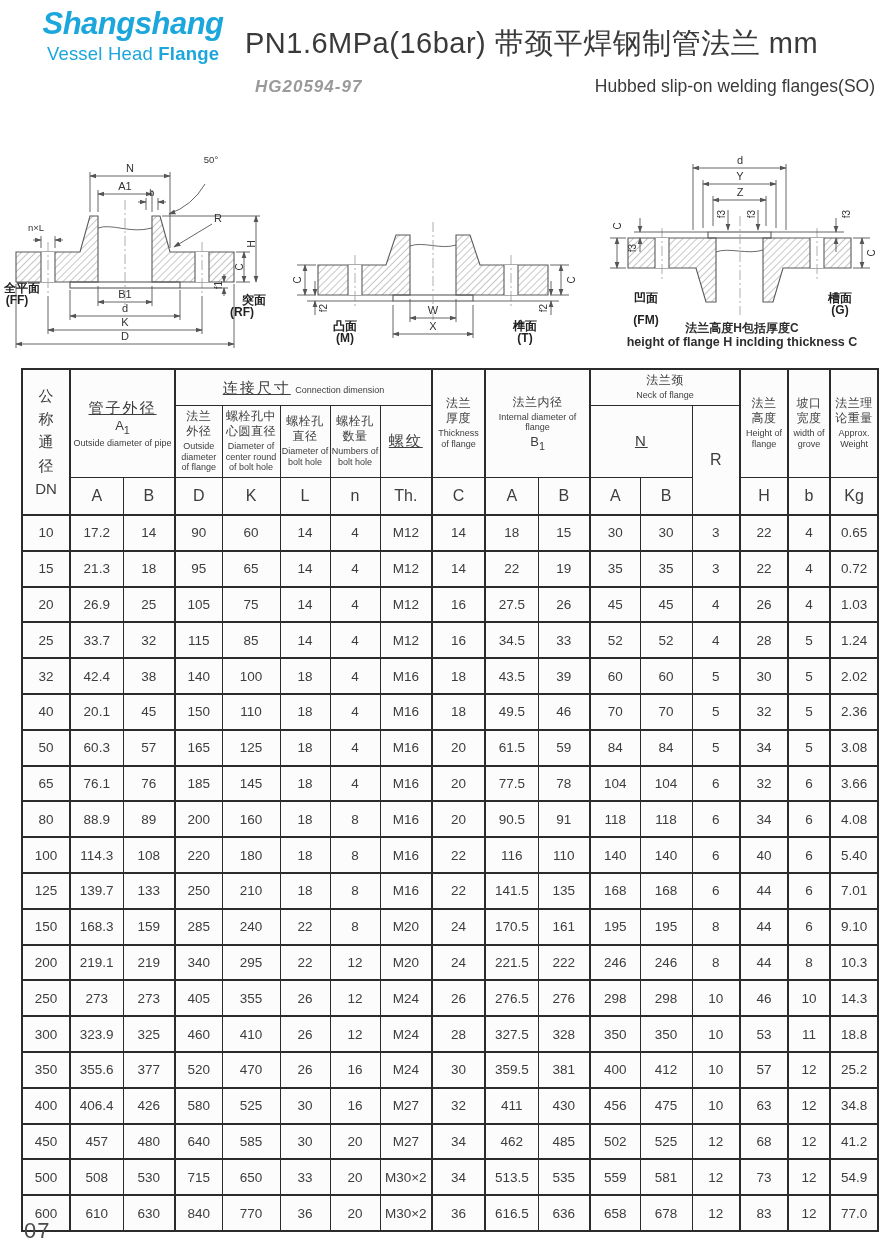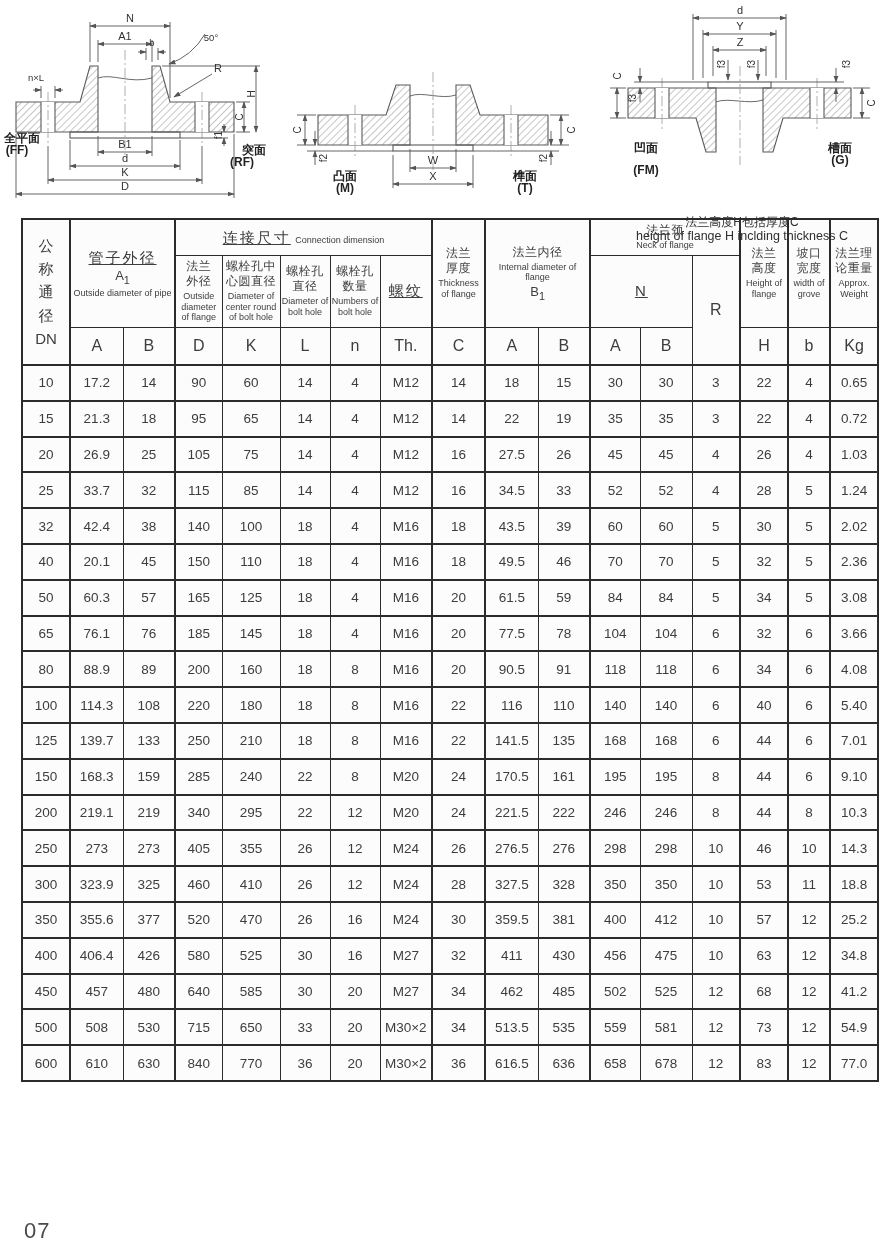--- a/index.html
+++ b/index.html
@@ -22,21 +22,21 @@
   
   .drawings{position:relative;height:212px;}
   .drawing{position:absolute;}
   .d1{left:6px;top:4px;width:258px;height:200px;}
   .d2{left:283px;top:10px;width:302px;height:195px;}
   .d3{left:608px;top:0px;width:268px;height:210px;}
   .dim{position:absolute;font-size:11px;color:#333;transform:translateX(-50%);white-space:nowrap;}
   .dim.sm{font-size:9.5px;}
   .rot{position:absolute;font-size:10px;color:#333;transform:translate(-50%,-50%) rotate(-90deg);white-space:nowrap;}
   .face{position:absolute;font-size:12px;font-weight:bold;color:#222;transform:translateX(-50%);white-space:nowrap;}
-  .cap{position:absolute;left:50%;transform:translateX(-50%);font-weight:normal;color:#2e2e2e;white-space:nowrap;margin-top:44px;}
+  .cap{position:absolute;left:50%;transform:translateX(-50%);font-weight:bold;color:#2e2e2e;white-space:nowrap;}
   .cap-cn{font-size:12px;top:170px;}
   .cap-en{font-size:12.5px;top:185px;}
   
   #spec-table{border-collapse:collapse;table-layout:fixed;width:856px;margin:6px 0 0 21px;border:2px solid #2b2b2b;}
   #spec-table th,#spec-table td{border:1px solid #2b2b2b;text-align:center;vertical-align:middle;padding:0 1px;background:#fcfcfc;color:#3d3d3d;font-weight:normal;overflow:hidden;}
   #spec-table td{height:33.8px;border-top-width:2px;font-size:13.5px;}
   #spec-table tr.h1{height:36px;}
   #spec-table tr.h2{height:72px;}
   #spec-table tr.h3{height:38px;}
   #spec-table .gs{border-right-width:2px;}
@@ -51,20 +51,36 @@
   .letter{font-size:16px;}
   .vcol{font-size:15px;line-height:1.55;}
   
   .page-num{position:absolute;left:24px;bottom:8px;font-size:22px;color:#4a4a4a;letter-spacing:1px;}
 </style>
 </head>
 <body>
 
 <div class="page">
 
+  <div class="hdr">
+    <div class="logo" id="logo-block">
+      <div class="logo-main" style="color: rgb(27, 166, 220);">Shangshang</div>
+      <div class="logo-sub" style="color: rgb(27, 166, 220);">
+        <span>Vessel Head</span>
+        <span class="bold">Flange</span>
+      </div>
+    </div>
+    <div class="titles">
+      <h1 class="title-main">PN1.6MPa(16bar) 带颈平焊钢制管法兰  mm</h1>
+      <div class="title-sub">
+        <span class="std">HG20594-97</span>
+        <span class="sub-en">Hubbed slip-on welding flanges(SO)</span>
+      </div>
+    </div>
+  </div>
 
   <div class="drawings">
 
     <div class="drawing d1">
       <svg width="258" height="200" viewBox="0 0 258 200">
         <defs>
           <pattern id="hp" width="5" height="5" patternUnits="userSpaceOnUse" patternTransform="rotate(45)">
             <line x1="0" y1="0" x2="0" y2="5" stroke="#8d8d8d" stroke-width="1"></line>
           </pattern>
           <marker id="ar" viewBox="0 0 10 10" refX="9" refY="5" markerWidth="8" markerHeight="8" orient="auto-start-reverse">
@@ -122,21 +138,21 @@
           <line x1="238" y1="98" x2="238" y2="128" marker-start="url(#ar)" marker-end="url(#ar)"></line>
           <line x1="156" y1="62" x2="254" y2="62"></line>
           <line x1="250" y1="62" x2="250" y2="128" marker-start="url(#ar)" marker-end="url(#ar)"></line>
           <line x1="174" y1="134" x2="222" y2="134"></line>
           <line x1="218" y1="120" x2="218" y2="128" marker-end="url(#ar)"></line>
           <line x1="218" y1="142" x2="218" y2="134" marker-end="url(#ar)"></line>
         </g>
       </svg>
       <span class="dim" style="left:124px;top:8px">N</span>
       <span class="dim" style="left:119px;top:26px">A1</span>
-      <span class="dim sm" style="left:205px;top:28px">50°</span>
+      <span class="dim sm" style="left:205px;top:0">50°</span>
       <span class="dim sm" style="left:146px;top:33px">b</span>
       <span class="dim" style="left:212px;top:58px">R</span>
       <span class="dim sm" style="left:30px;top:68px">n×L</span>
       <span class="dim" style="left:119px;top:134px">B1</span>
       <span class="dim" style="left:119px;top:148px">d</span>
       <span class="dim" style="left:119px;top:162px">K</span>
       <span class="dim" style="left:119px;top:176px">D</span>
       <span class="rot" style="left:233px;top:113px">C</span>
       <span class="rot" style="left:245px;top:90px">H</span>
       <span class="rot" style="left:212px;top:131px">f1</span>

